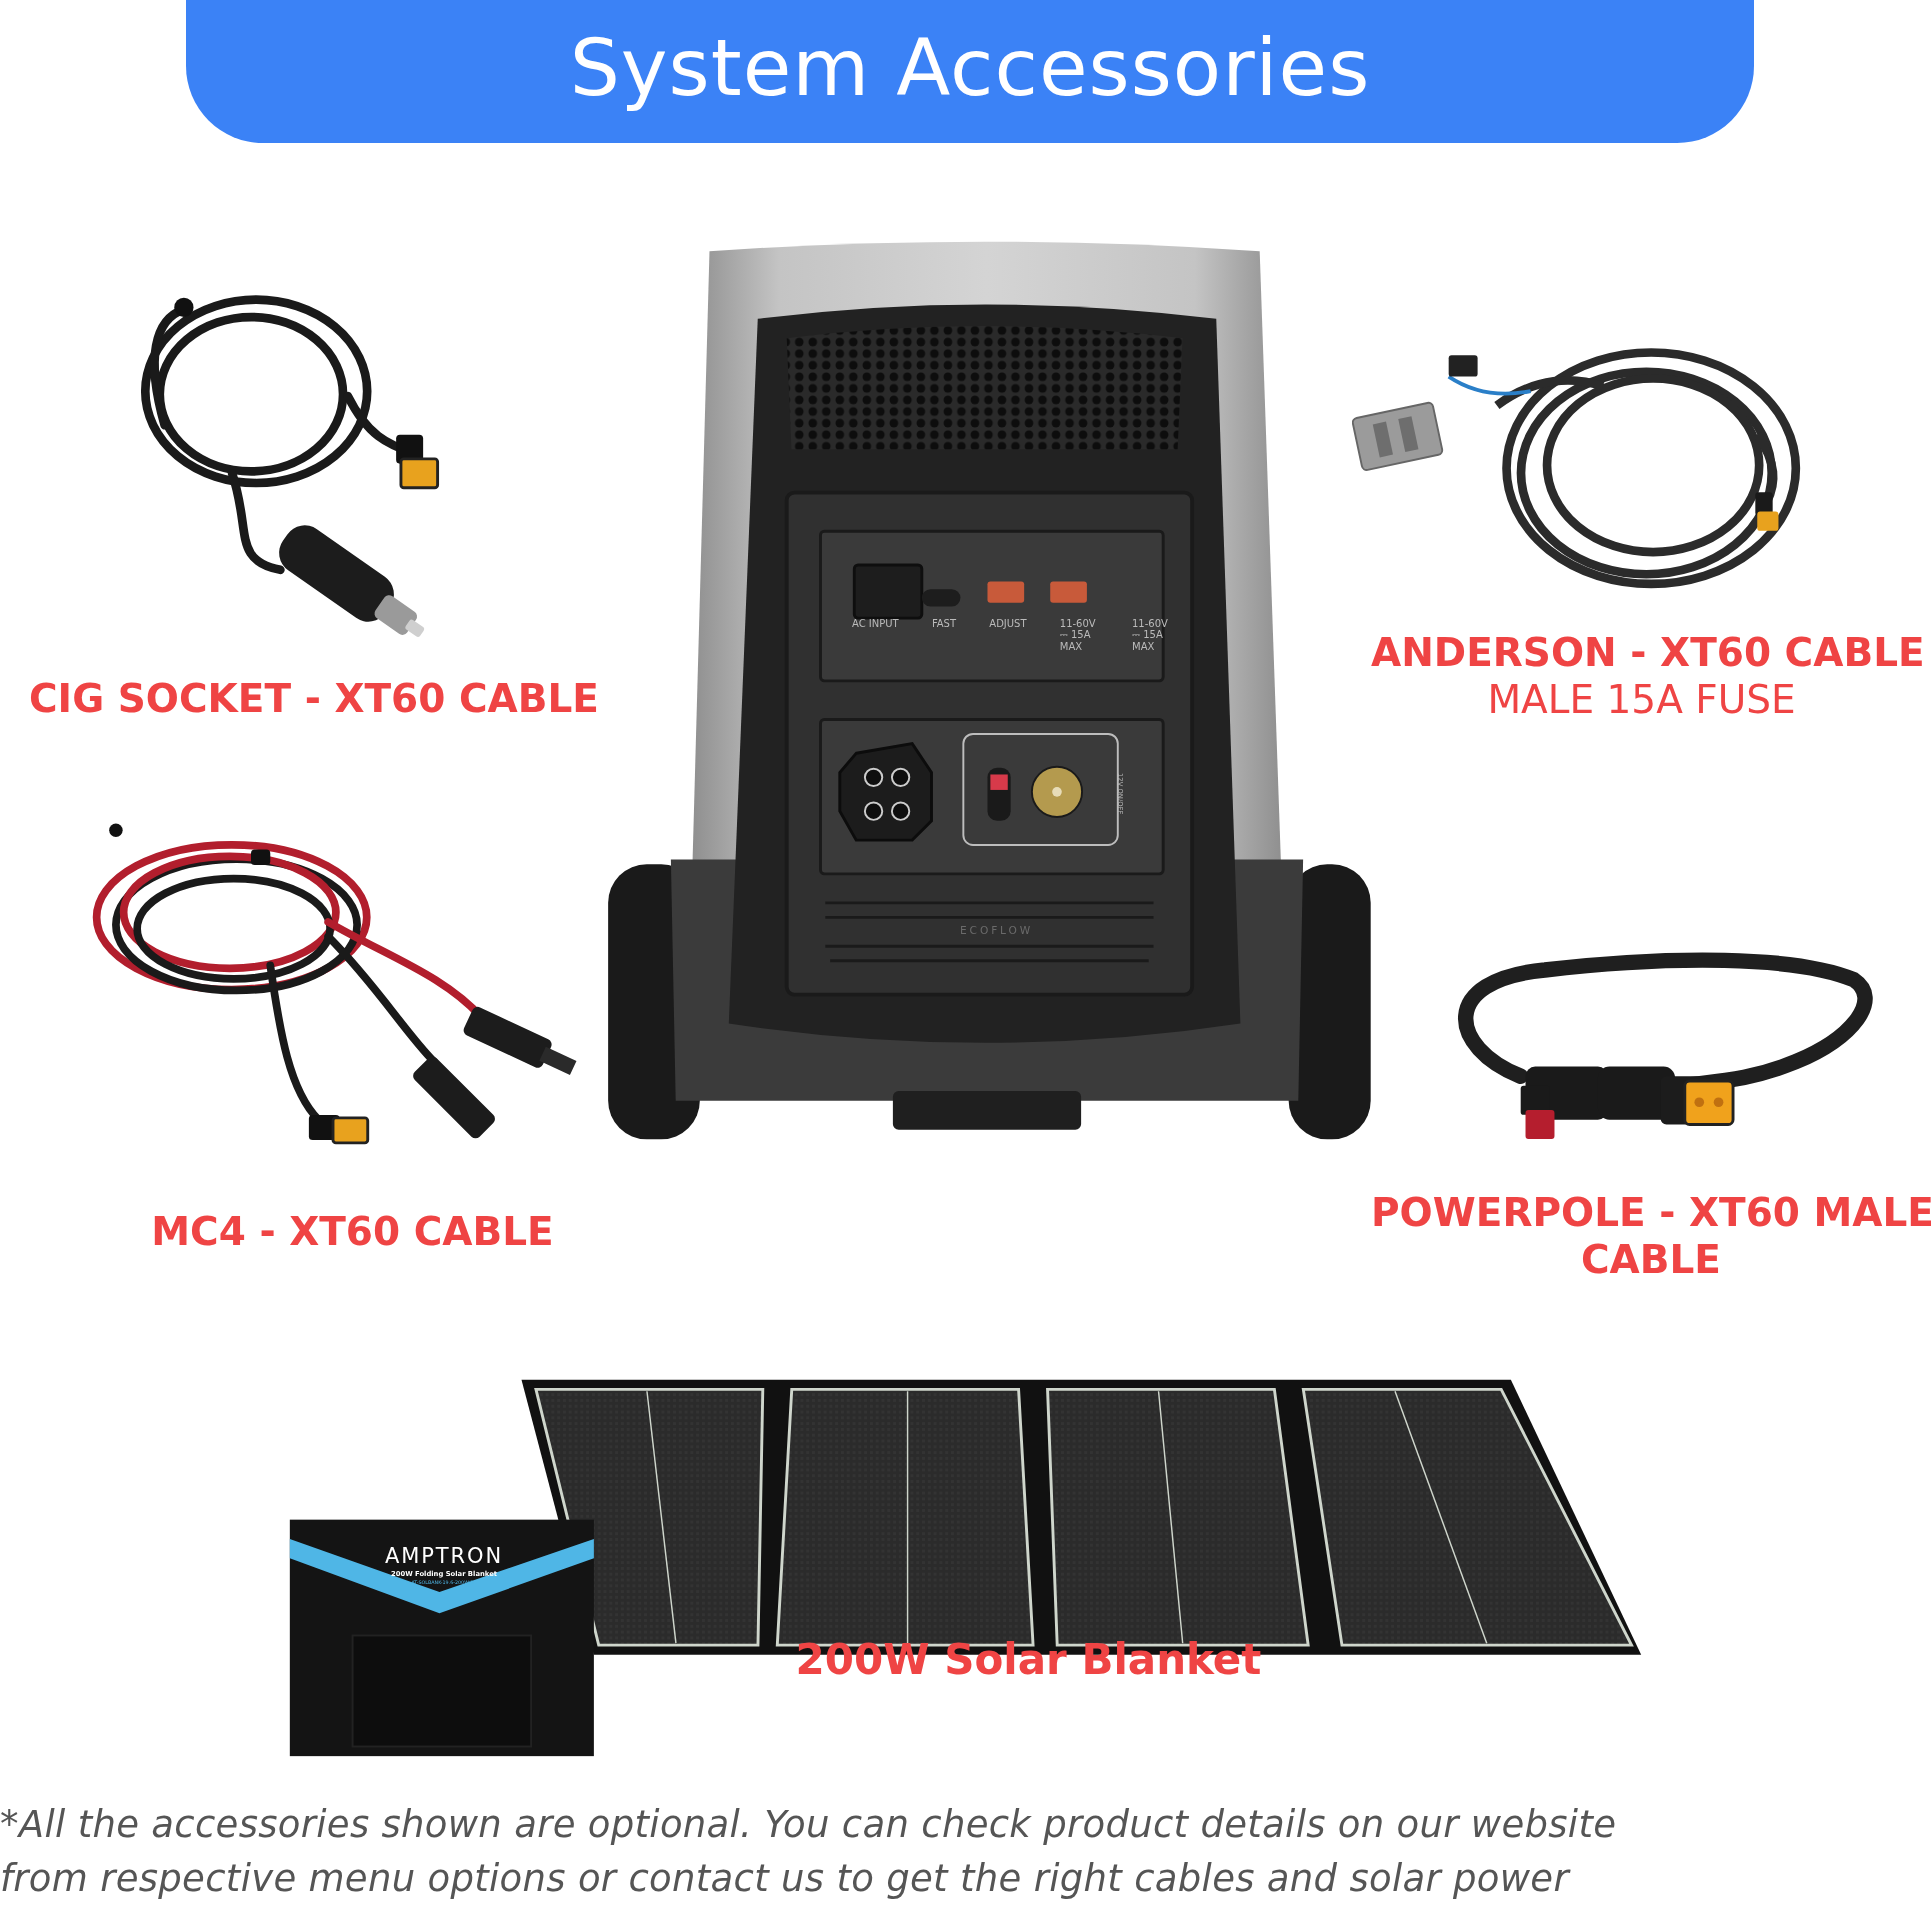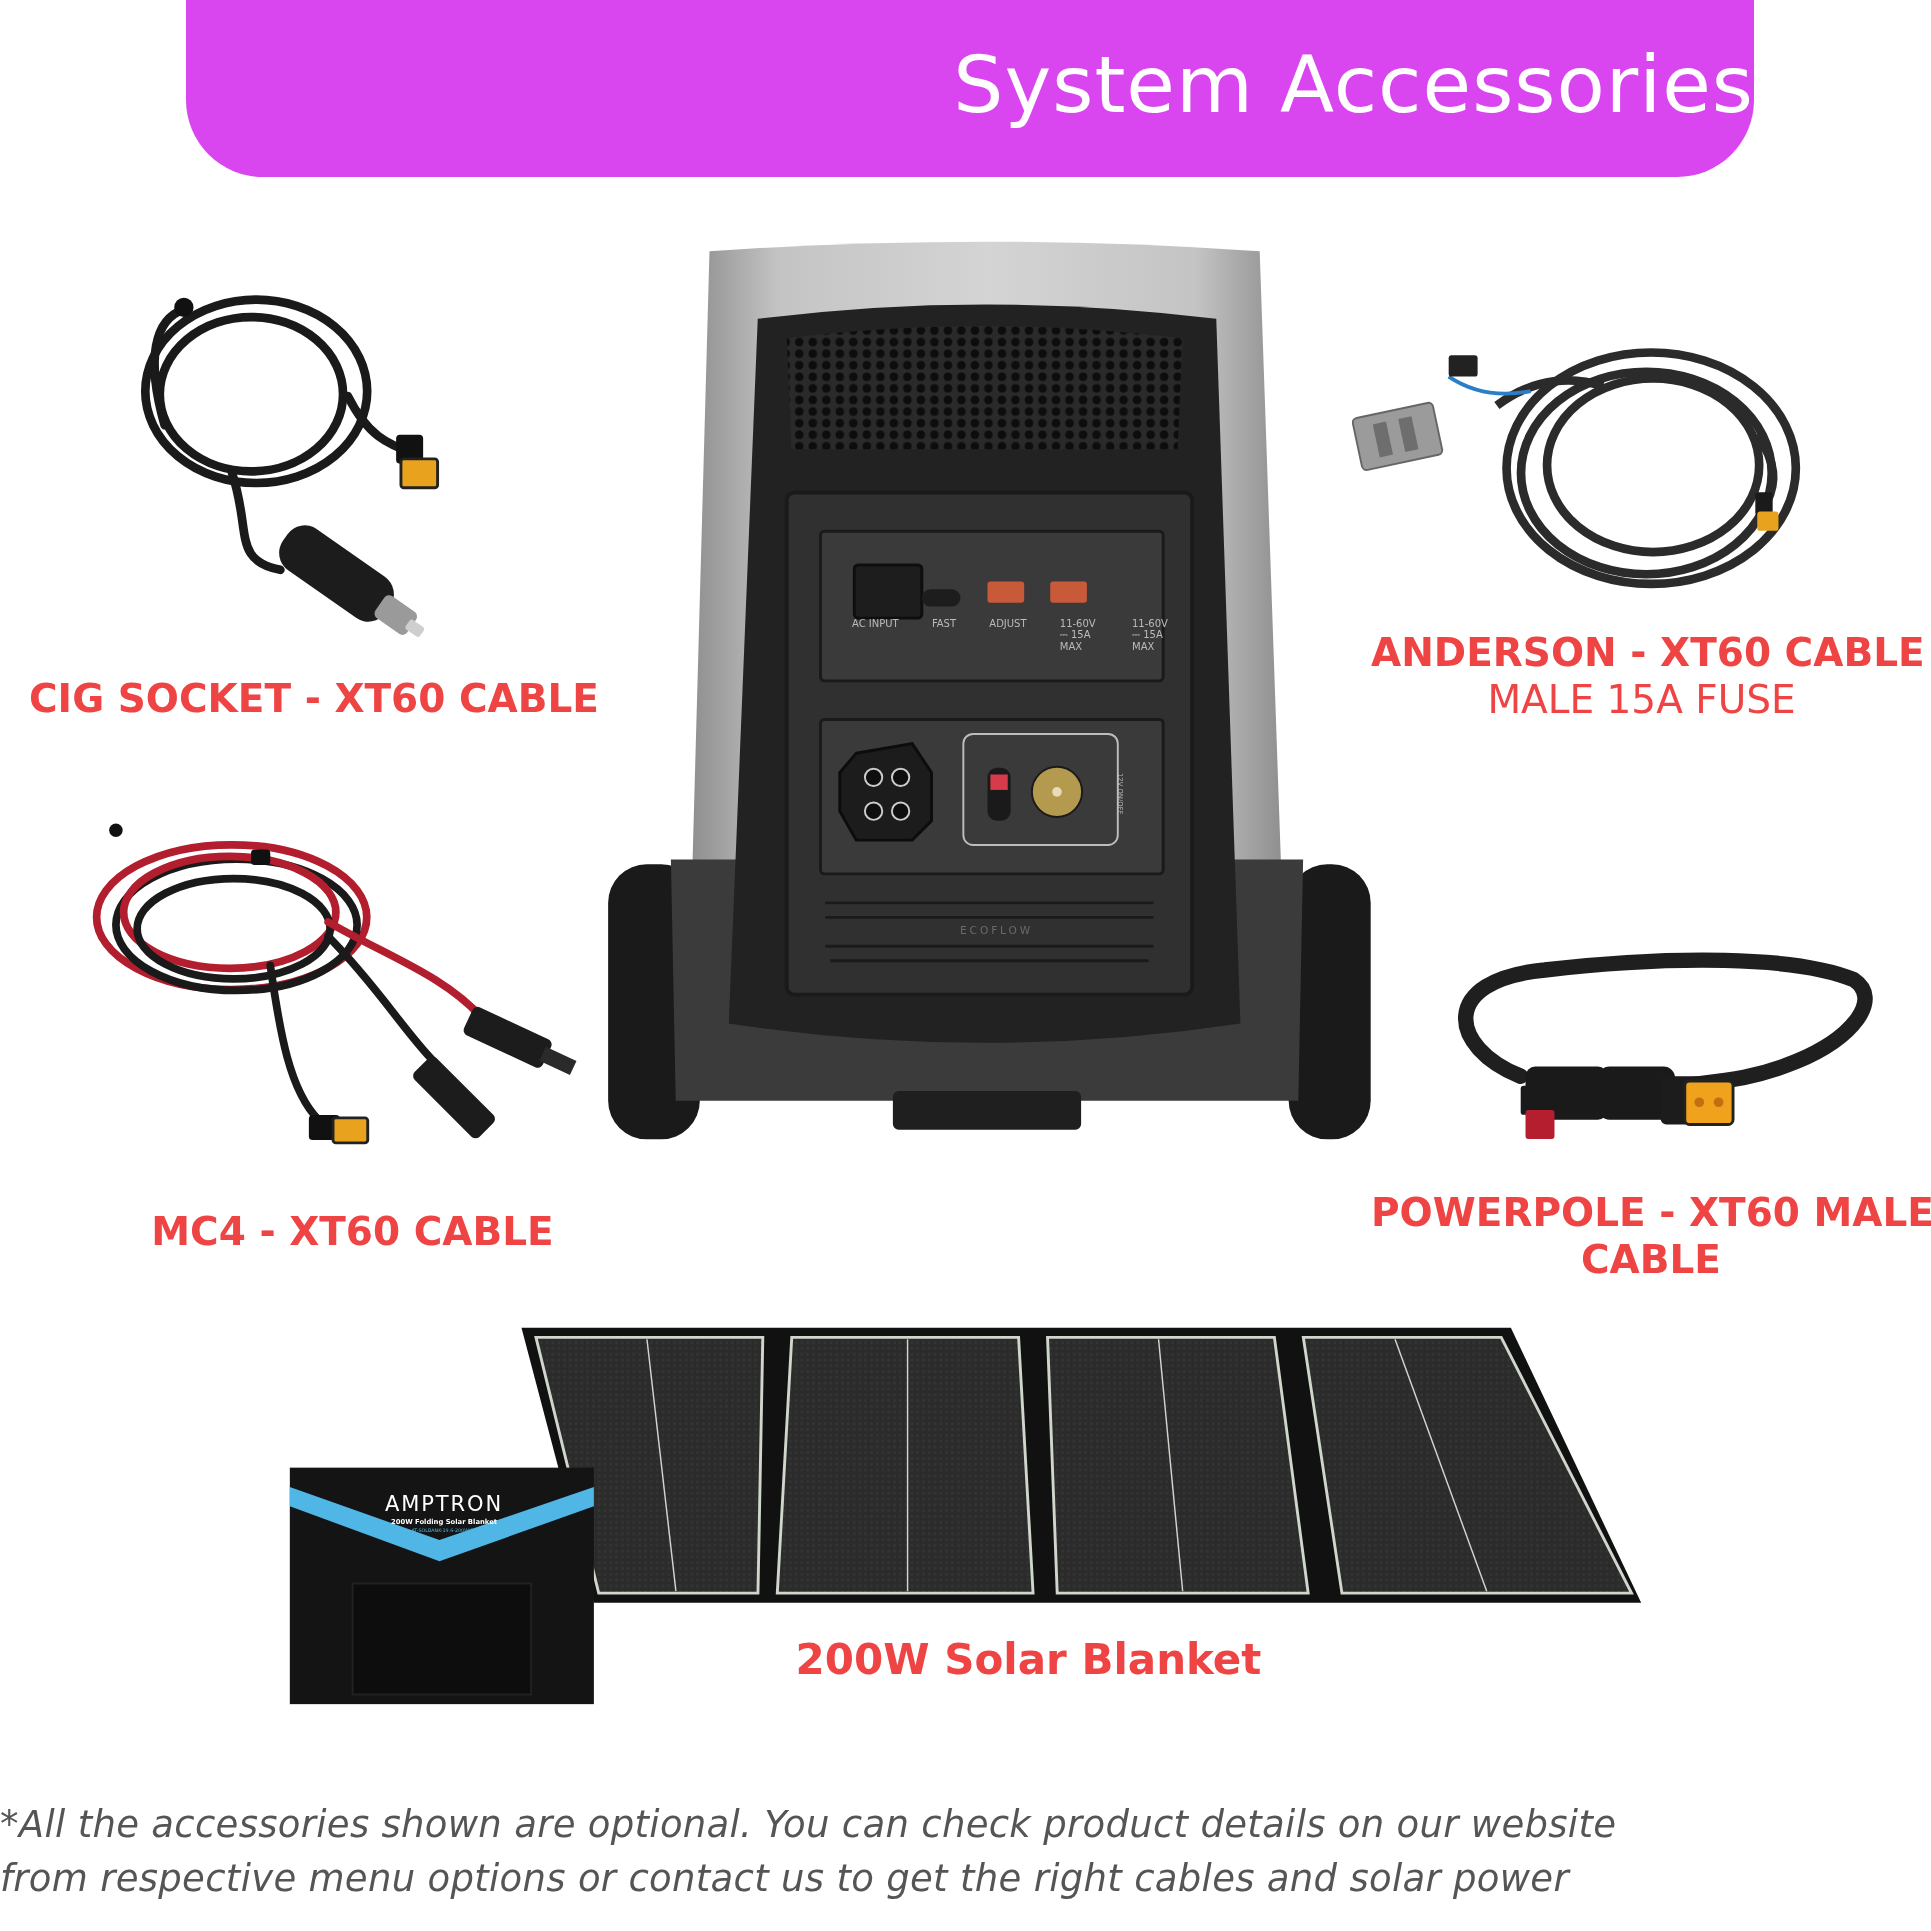--- a/index.html
+++ b/index.html
@@ -1,22 +1,22 @@
 <!DOCTYPE html>
 <html><head>
 <meta charset="utf-8">
 <style>
   * { box-sizing: border-box; margin: 0; padding: 0; }
   html, body { width: 1931px; height: 1931px; background: #ffffff; overflow: hidden; }
   body { position: relative; font-family: "DejaVu Sans", sans-serif; }
 
   .banner {
-    position: absolute; left: 186px; top: 0; width: 1568px; height: 177px;
-    background: #d946ef; border-radius: 0 0 77px 77px;
-    display: flex; align-items: center; justify-content: flex-end;
+    position: absolute; left: 186px; top: 0; width: 1568px; height: 143px;
+    background: #3b82f6; border-radius: 0 0 77px 77px;
+    display: flex; align-items: center; justify-content: center;
   }
   .banner-title {
     color: #ffffff; font-family: "DejaVu Sans", sans-serif; font-weight: 400;
     font-size: 79px; letter-spacing: 1px; line-height: 1; margin-top: -5.8px;
   }
 
   .label {
     position: absolute; color: #ef4444; font-family: "DejaVu Sans", sans-serif;
     font-weight: 700; text-align: center; white-space: nowrap; line-height: 1.2;
   }
@@ -185,21 +185,21 @@
     <span>AC INPUT</span>
     <span>FAST</span>
     <span>ADJUST</span>
     <span style="width:39px;">11-60V ⎓ 15A MAX</span>
     <span style="width:39px;">11-60V ⎓ 15A MAX</span>
   </div>
   <div style="position:absolute; left:521px; top:541px; font-size:6.8px; color:#bbb; transform:rotate(90deg); transform-origin:left top; white-space:nowrap;">12V ON/OFF</div>
   <div style="position:absolute; left:357px; top:692px; font-size:10.6px; letter-spacing:2.9px; color:#6a6a6a;">ECOFLOW</div>
 </div>
 
-<div class="product" style="left:285px; top:1318px; width:1361px; height:391px;">
+<div class="product" style="left:285px; top:1370px; width:1361px; height:391px;">
   <svg width="1361" height="391" viewBox="0 0 1410 405">
     <defs>
       <pattern id="cells" width="6" height="6" patternUnits="userSpaceOnUse">
         <rect width="6" height="6" fill="#2b2b2b"></rect>
         <rect width="3" height="3" fill="#333"></rect>
       </pattern>
     </defs>
     <path d="M245 10 L 1270 10 L 1405 295 L 320 295 Z" fill="#111"></path>
 
     <g stroke="#cfd6cc" stroke-width="3">

